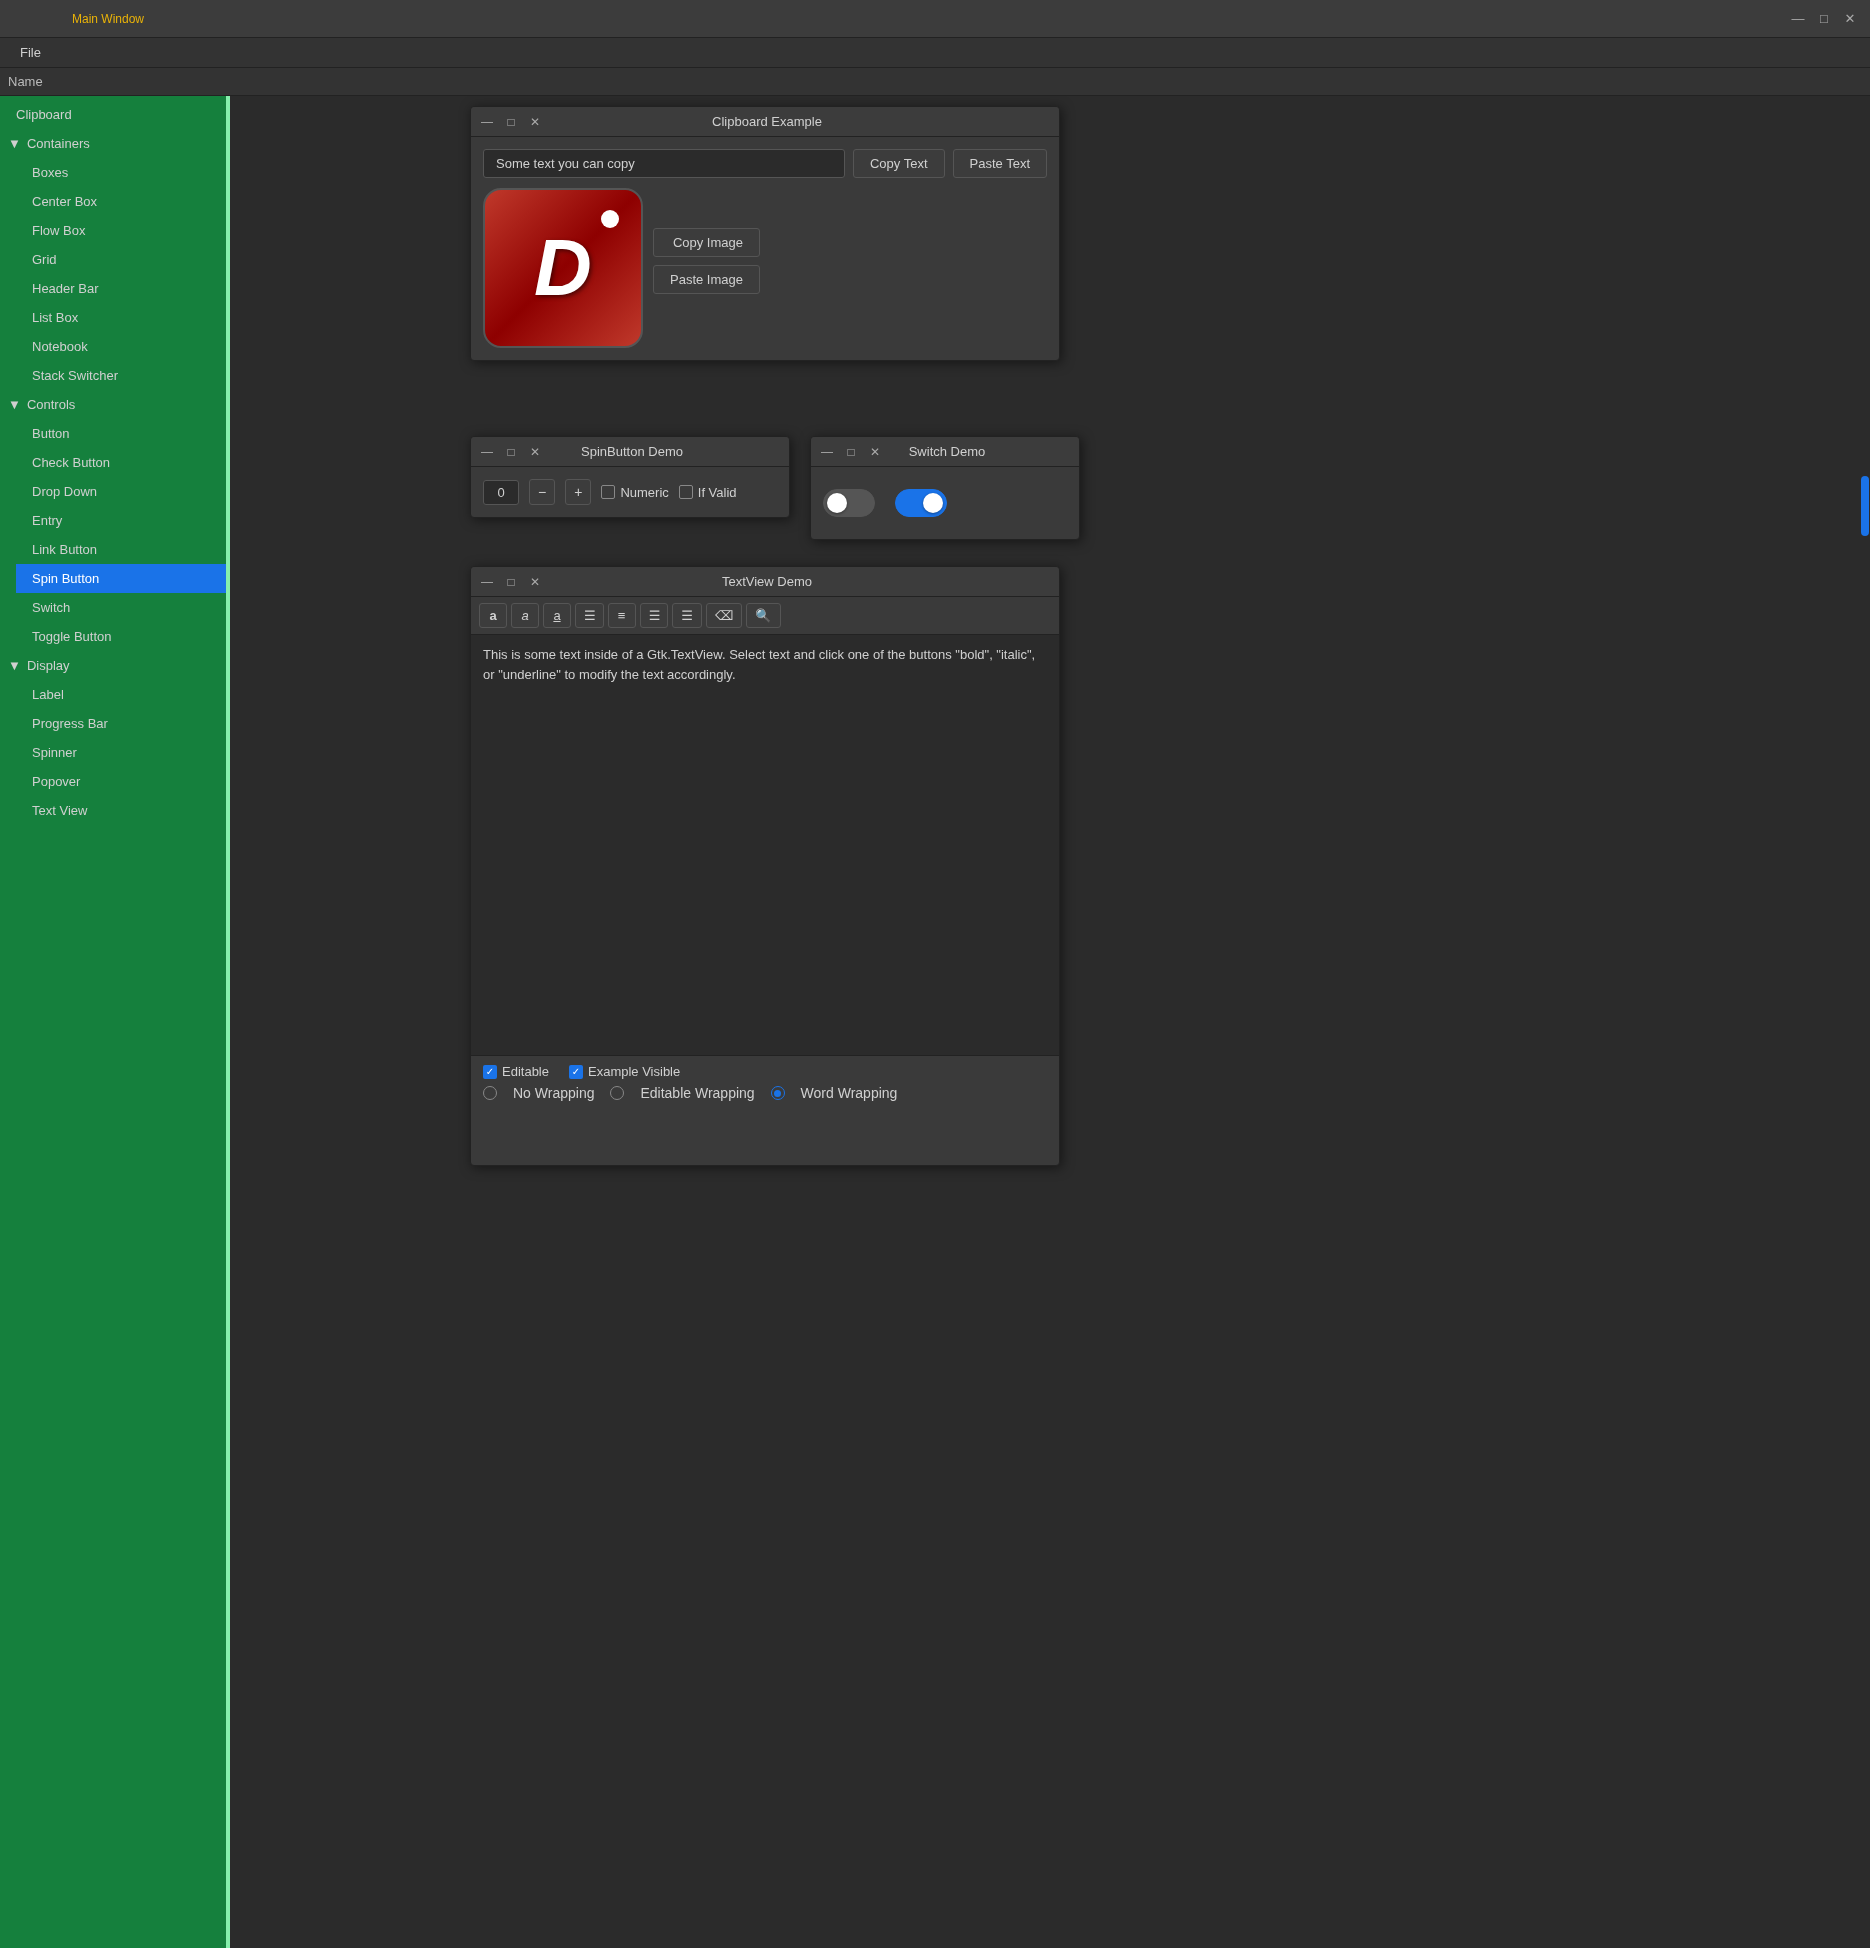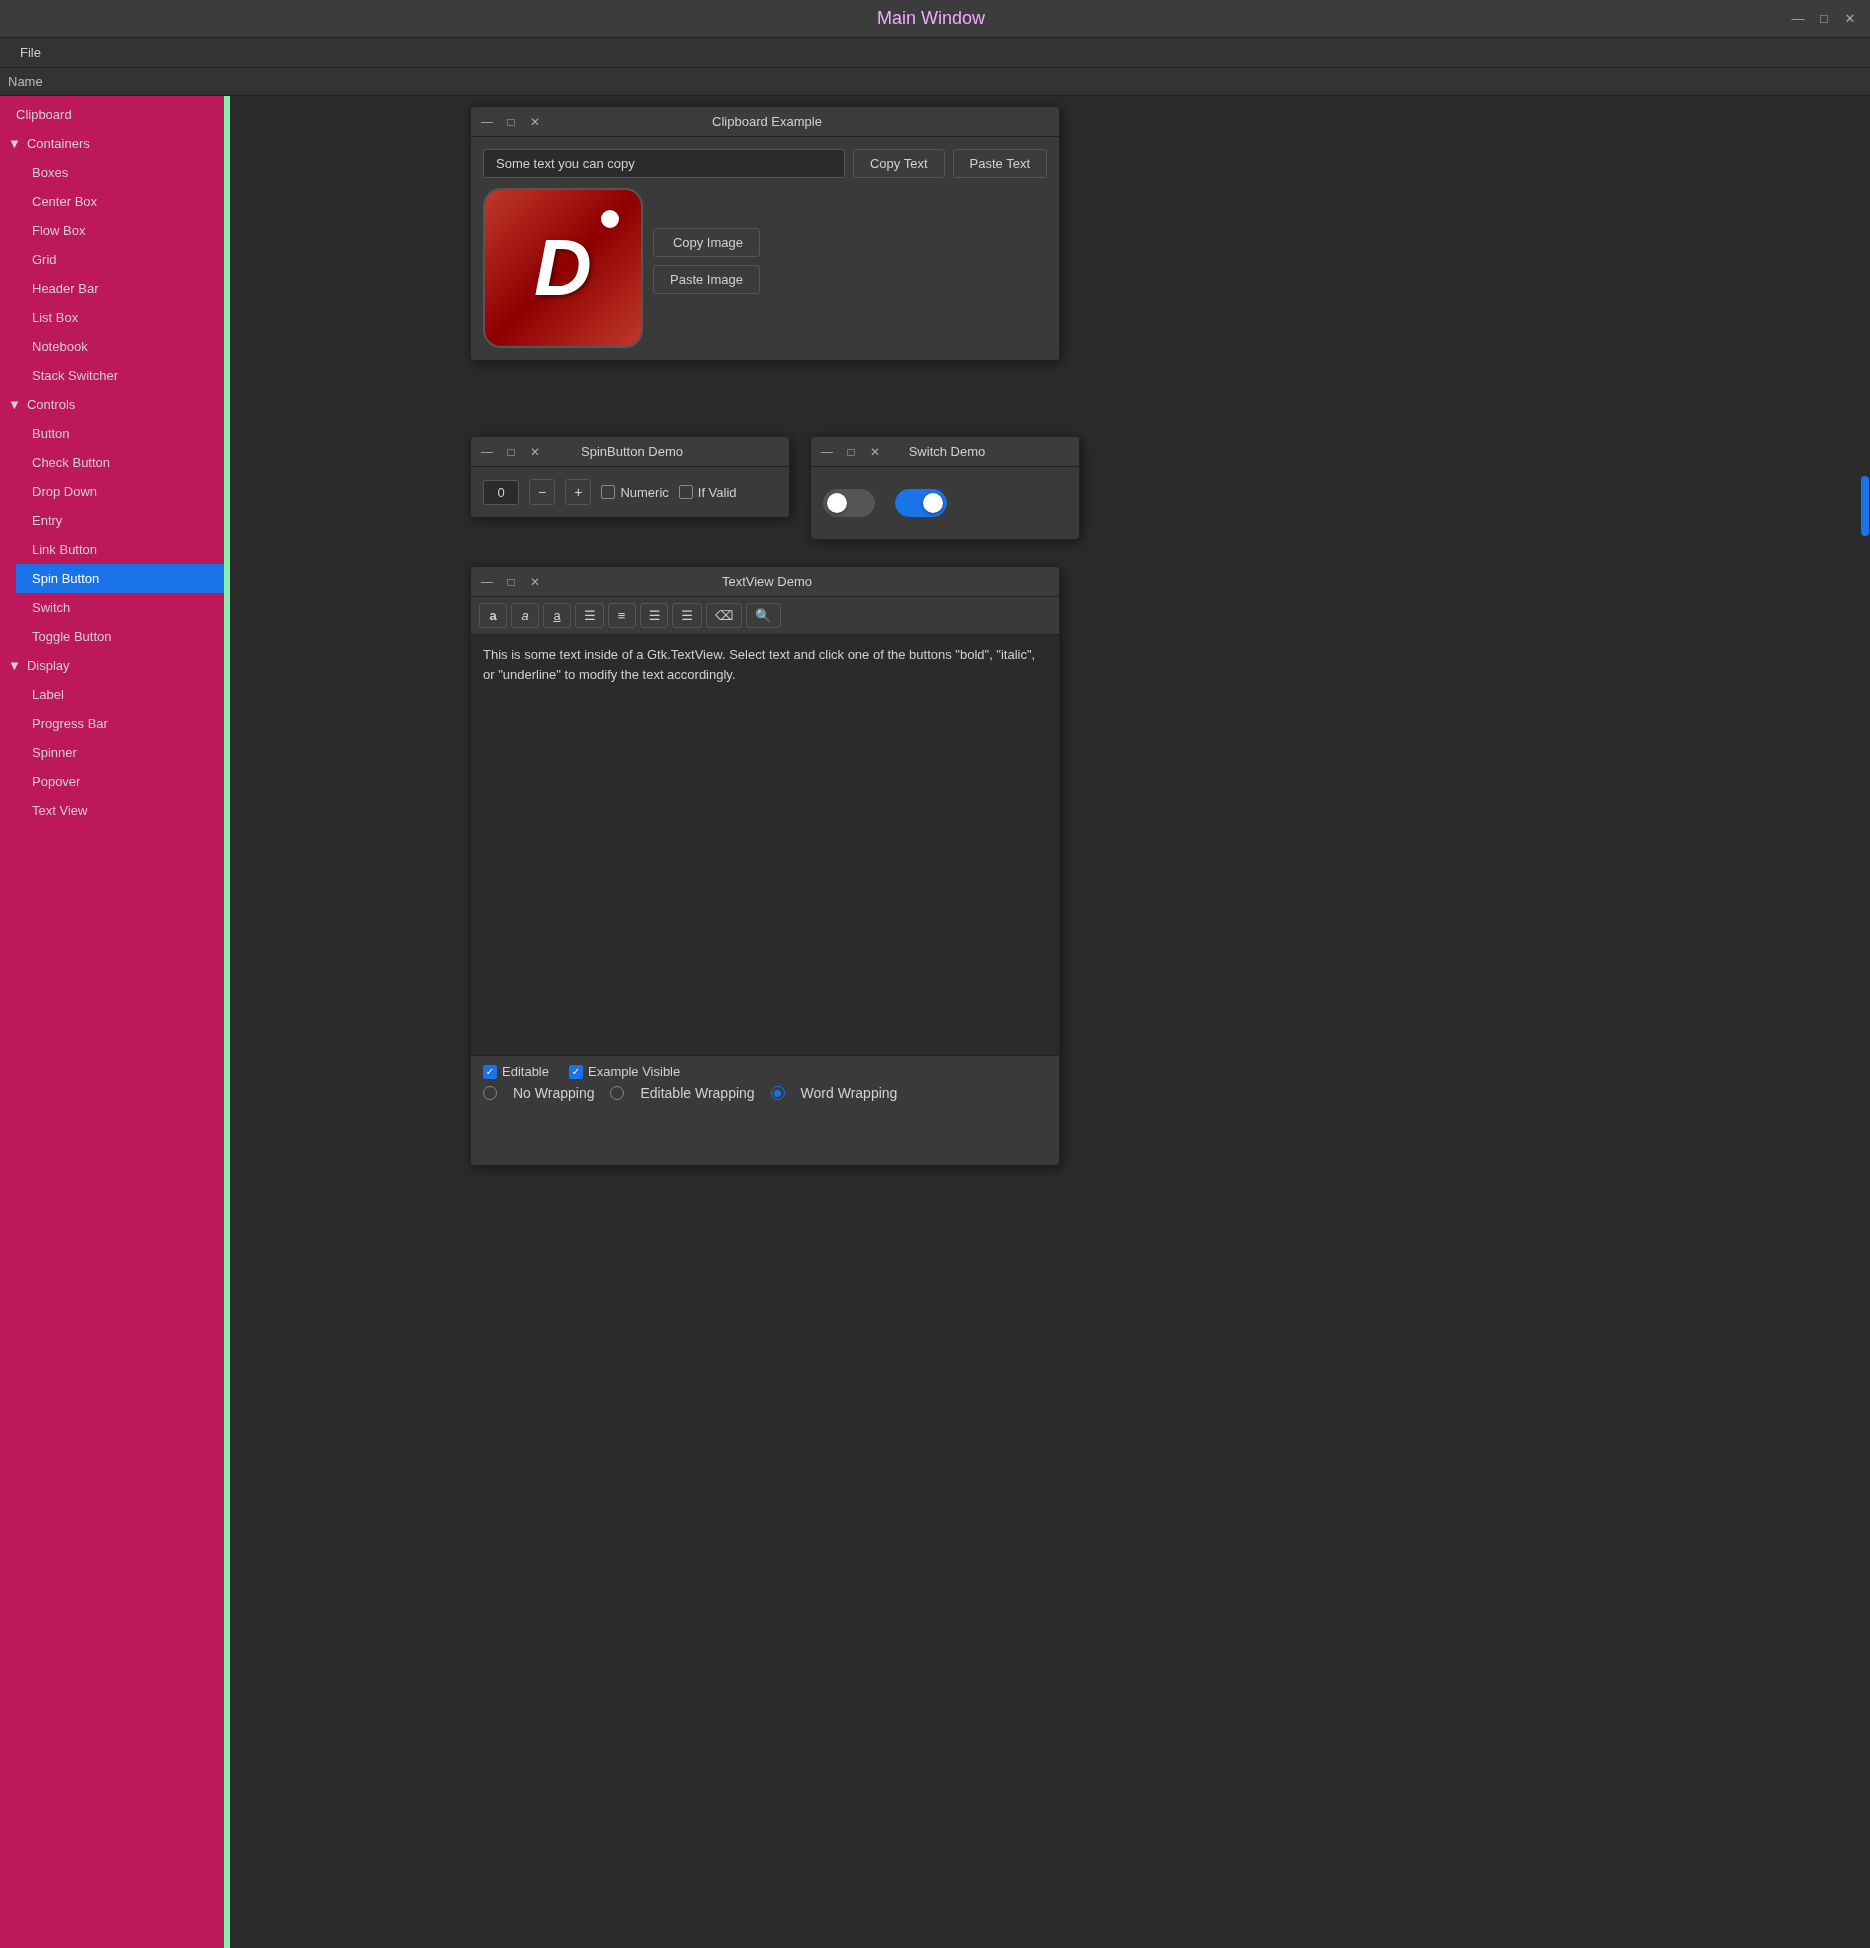--- a/index.html
+++ b/index.html
@@ -19,23 +19,23 @@
       background: #3c3c3c;
       height: 38px;
       display: flex;
       align-items: center;
       justify-content: space-between;
       padding: 0 12px;
       border-bottom: 1px solid #222;
     }
     .titlebar-title {
       flex: 1;
-      text-align: center;
-      font-size: 18px;
-      color: #f0abfc;
+      text-align: left;
+      font-size: 12px;
+      color: #eab308;
     }
     .titlebar-controls {
       display: flex;
       gap: 10px;
     }
     .titlebar-btn {
       width: 16px;
       height: 16px;
       background: none;
       border: none;
@@ -79,22 +79,22 @@
     
     .main-layout {
       display: flex;
       height: calc(1948px - 96px);
       position: relative;
     }
 
     
     .sidebar {
       width: 230px;
-      background: #be185d;
-      border-right: 6px solid #86efac;
+      background: #15803d;
+      border-right: 4px solid #86efac;
       overflow-y: auto;
       flex-shrink: 0;
     }
     .sidebar-section {
       padding: 4px 0;
     }
     .sidebar-item {
       padding: 7px 16px;
       cursor: pointer;
       color: #d0d0d0;

